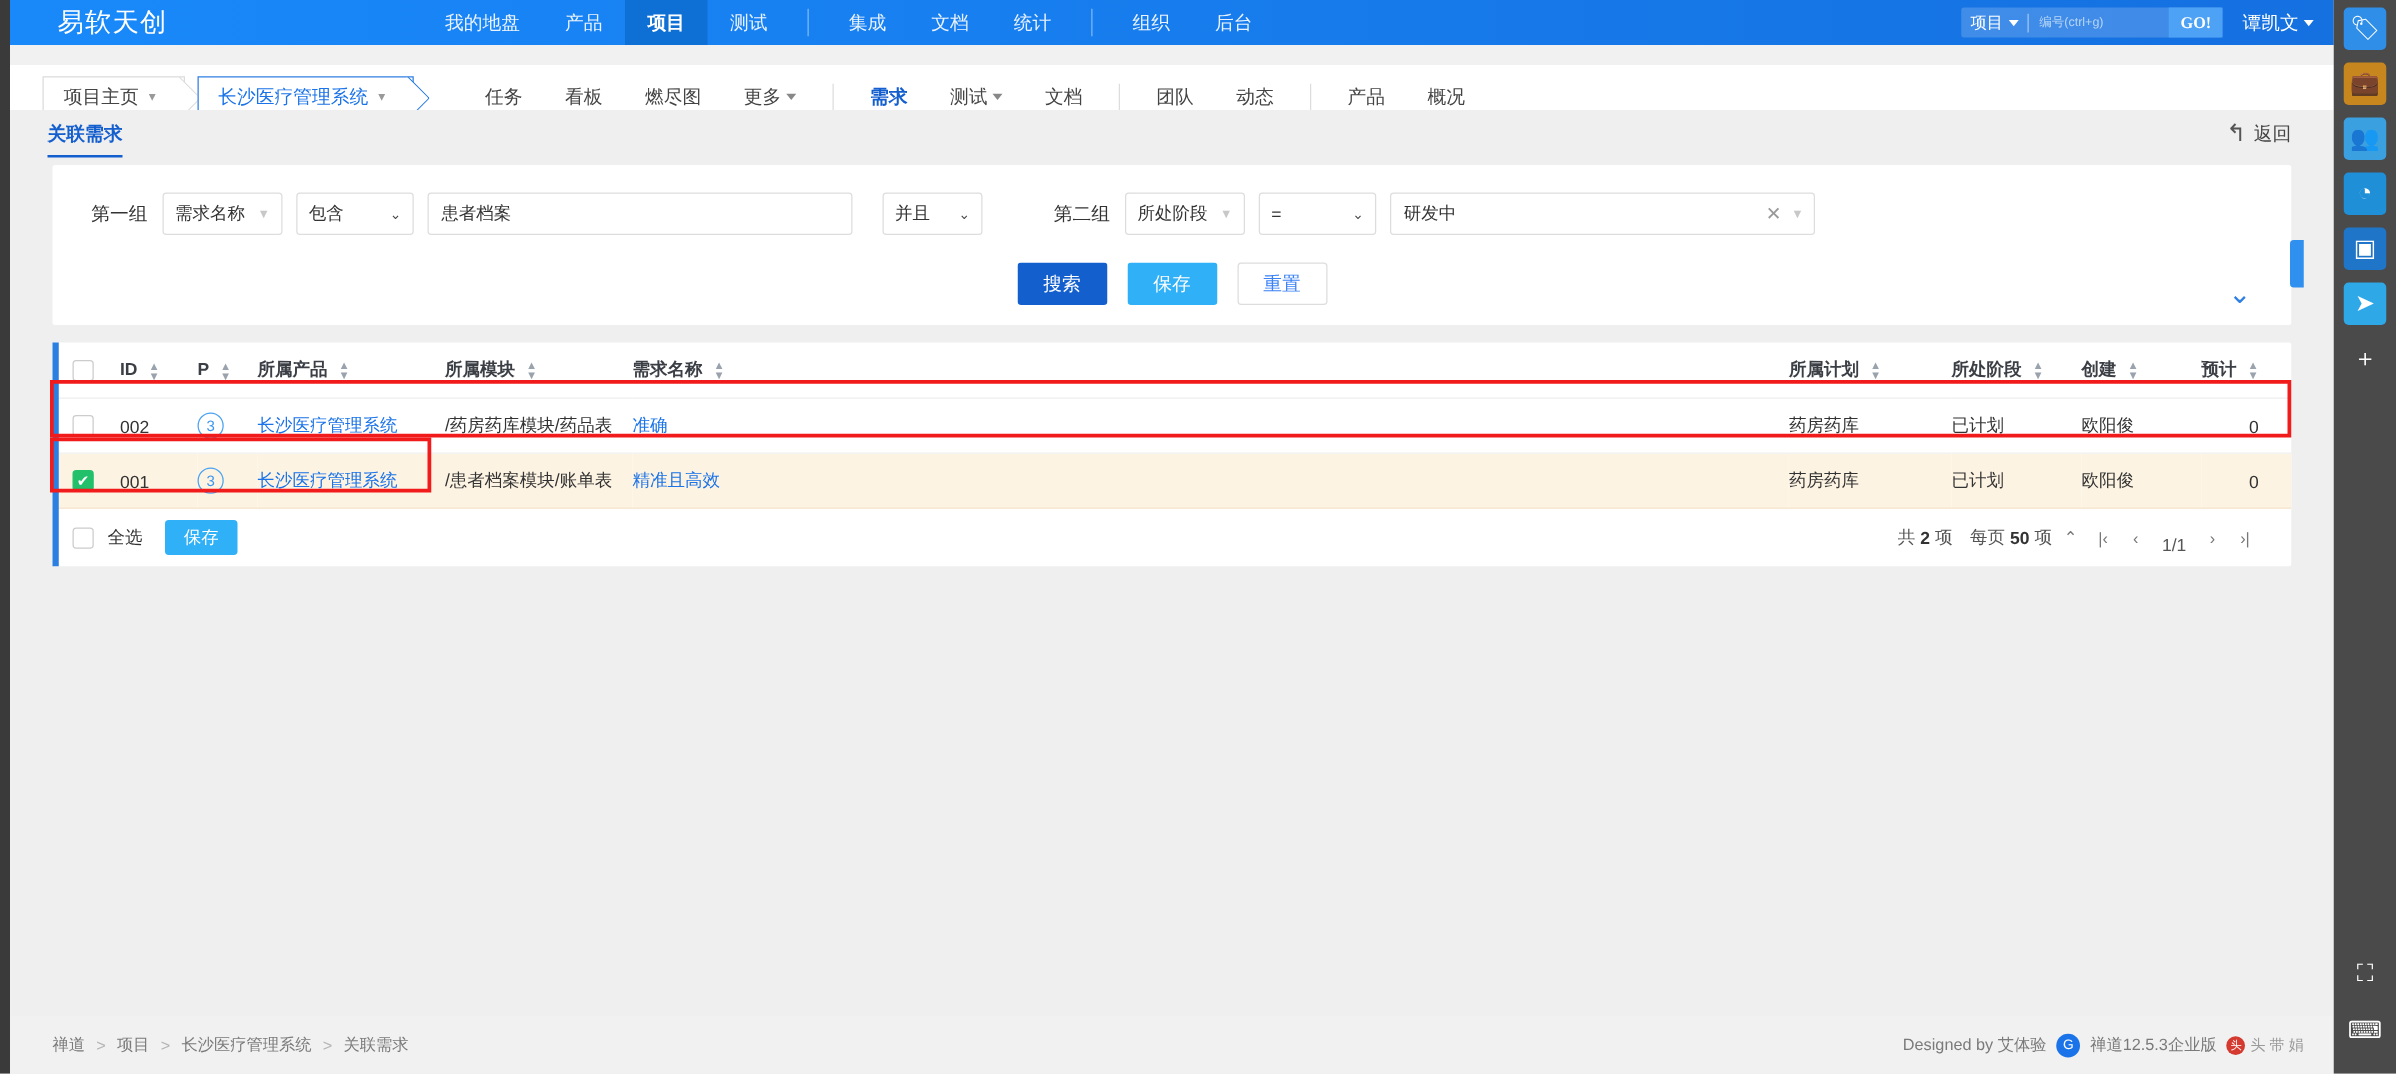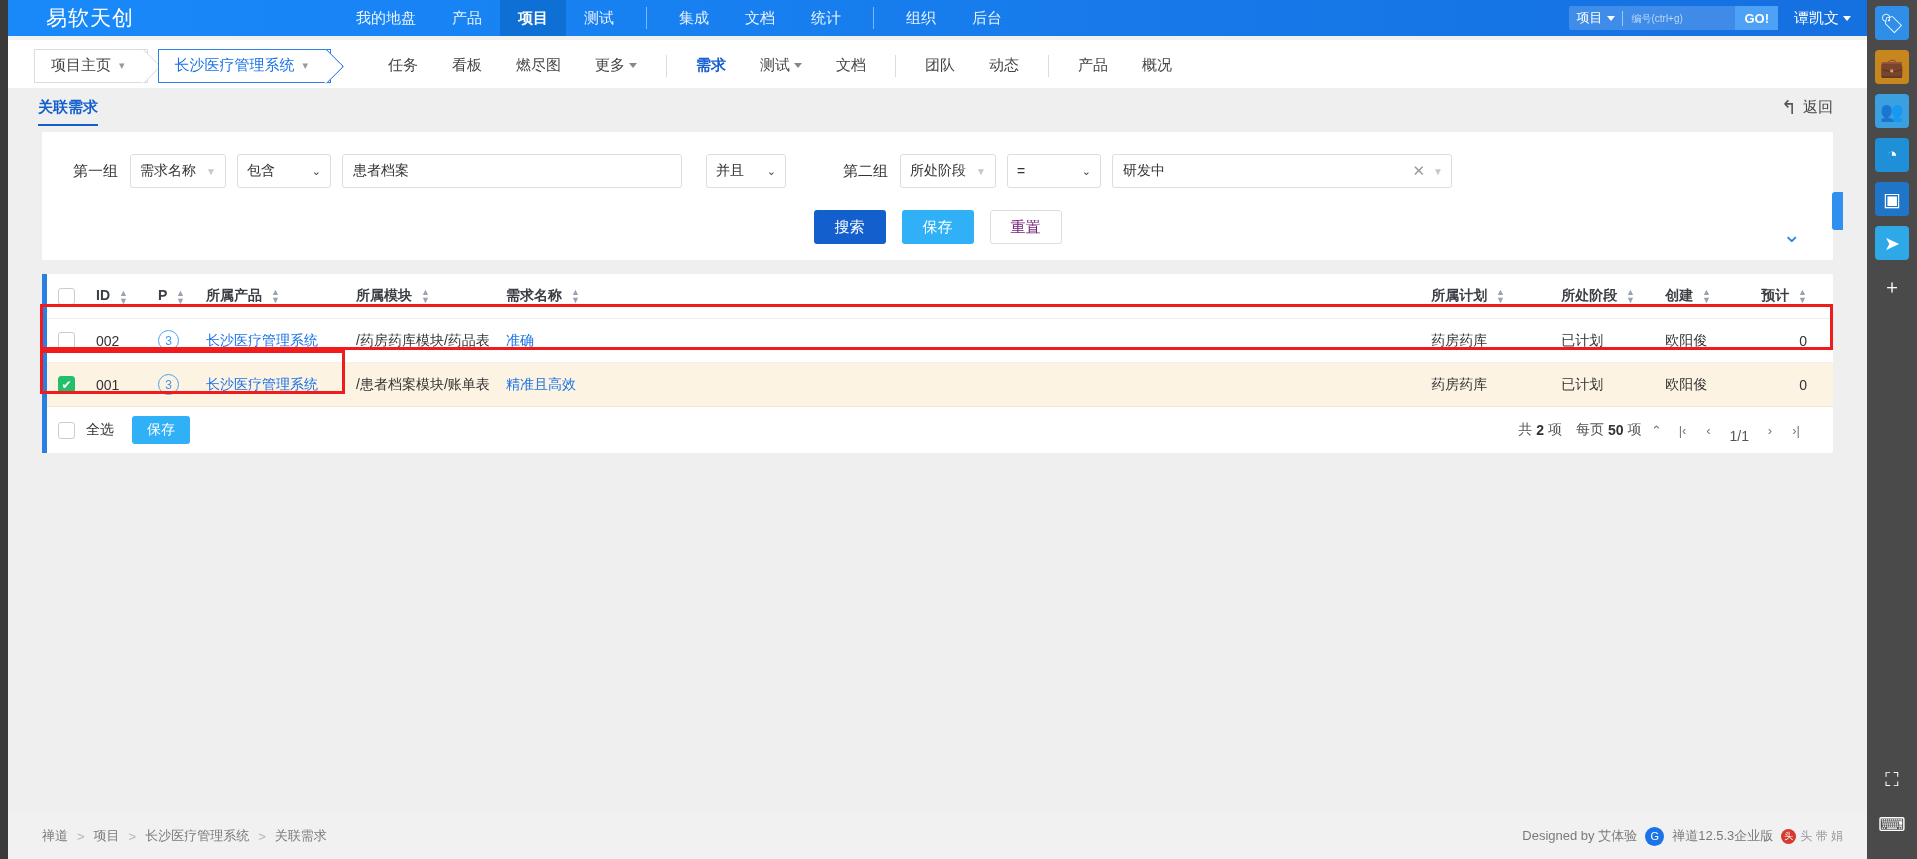--- a/index.html
+++ b/index.html
@@ -60,28 +60,28 @@
   .sb-sep { width:1px; height:15px; background:rgba(255,255,255,.5); }
   .sb-input {
     border:0; background:transparent; color:#cfe3fb; width:112px;
     font-size:10px; padding:0 8px; height:24px; outline:none;
     font-family:inherit;
   }
   .sb-input::placeholder { color:#b9d6f7; }
   .sb-go {
     background:#4da2f5; color:#fff; font-size:13px; font-weight:bold;
     padding:0 9px; height:24px; display:flex; align-items:center;
-    border:0; font-family:Liberation Sans, sans-serif; cursor:pointer;
+    border:0; font-family:Liberation Serif, serif; cursor:pointer;
   }
   .user { font-size:15px; display:flex; align-items:center; gap:4px; }
   .caret { display:inline-block; width:0;height:0;border-left:4px solid transparent;border-right:4px solid transparent;border-top:5px solid currentColor; }
 
   
   .subnav {
-    position:absolute; left:8px; top:40px; width:1859px; height:52px;
+    position:absolute; left:8px; top:52px; width:1859px; height:52px;
     background:#fff; border-bottom:1px solid #e5e5e5;
     display:flex; align-items:center;
   }
   .crumbs { display:flex; align-items:center; padding-left:26px; }
   .crumb {
     position:relative; height:34px; display:flex; align-items:center;
     padding:0 22px 0 16px; border:1px solid #dcdcdc;
     background:#fff; font-size:15px; color:#444; white-space:nowrap;
     margin-right:10px;
   }
@@ -165,21 +165,21 @@
     display:flex; justify-content:center; gap:16px; margin-top:22px;
   }
   .btn {
     height:34px; min-width:60px; padding:0 20px; border-radius:3px;
     display:flex; align-items:center; justify-content:center;
     font-size:15px; border:1px solid transparent; cursor:pointer;
     font-family:inherit;
   }
   .btn-primary { background:#145fce; color:#fff; }
   .btn-info { background:#2fb0f7; color:#fff; }
-  .btn-default { background:#fff; color:#701a75; border-color:#ddd; }
+  .btn-default { background:#fff; color:#3b82f6; border-color:#ddd; }
 
   .chev-more {
     position:absolute; right:32px; bottom:14px; color:#2f7fe4; font-size:22px;
     line-height:1;
   }
   .side-tab {
     position:absolute; right:-10px; top:60px; width:11px; height:38px;
     background:#2f90f0; border-radius:3px 0 0 3px;
   }
 

